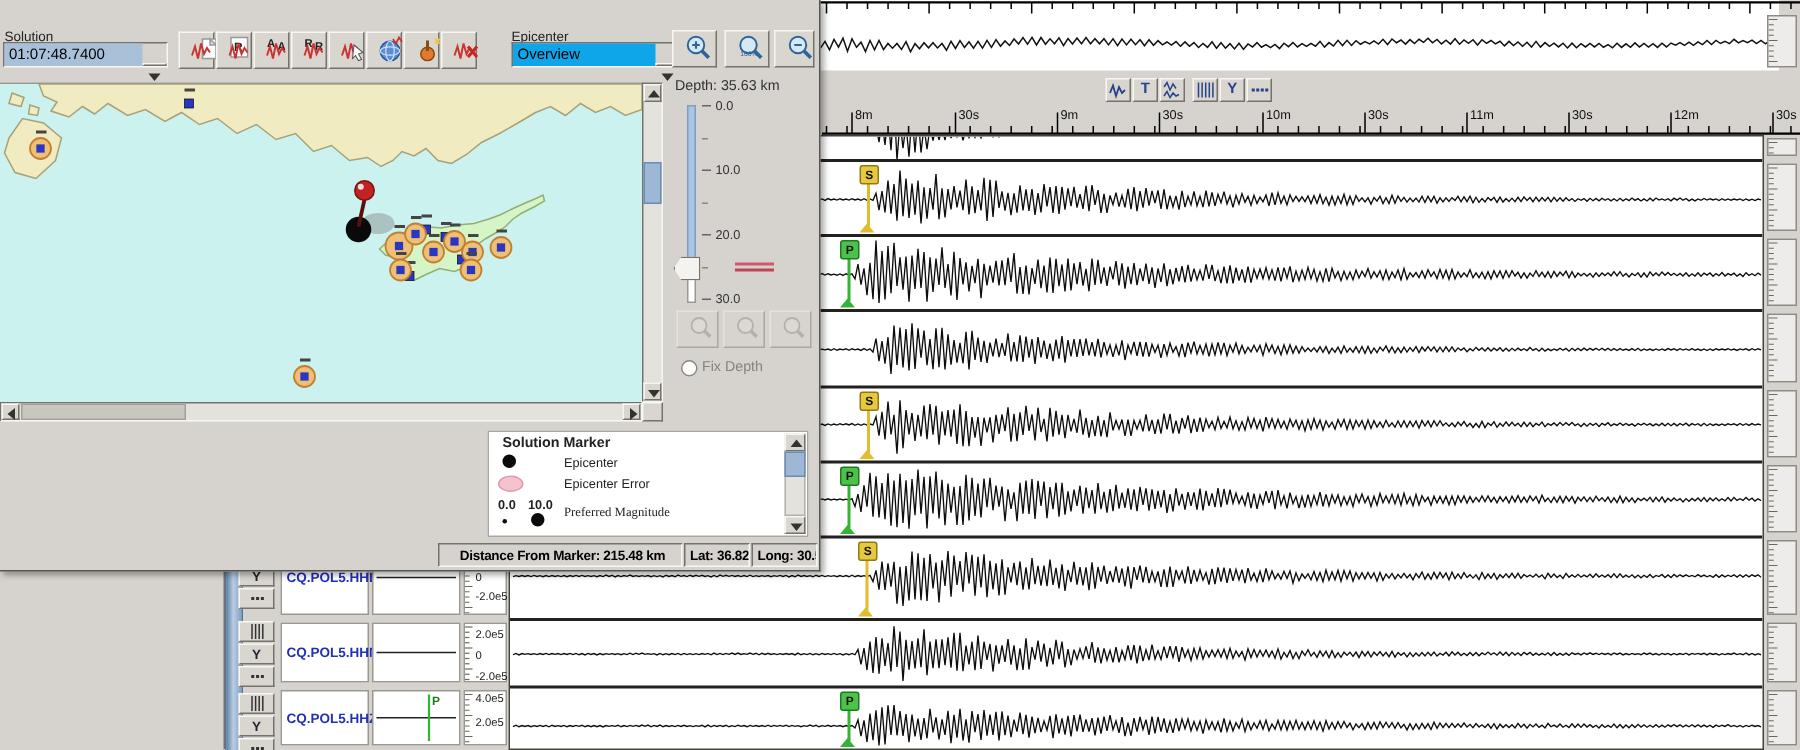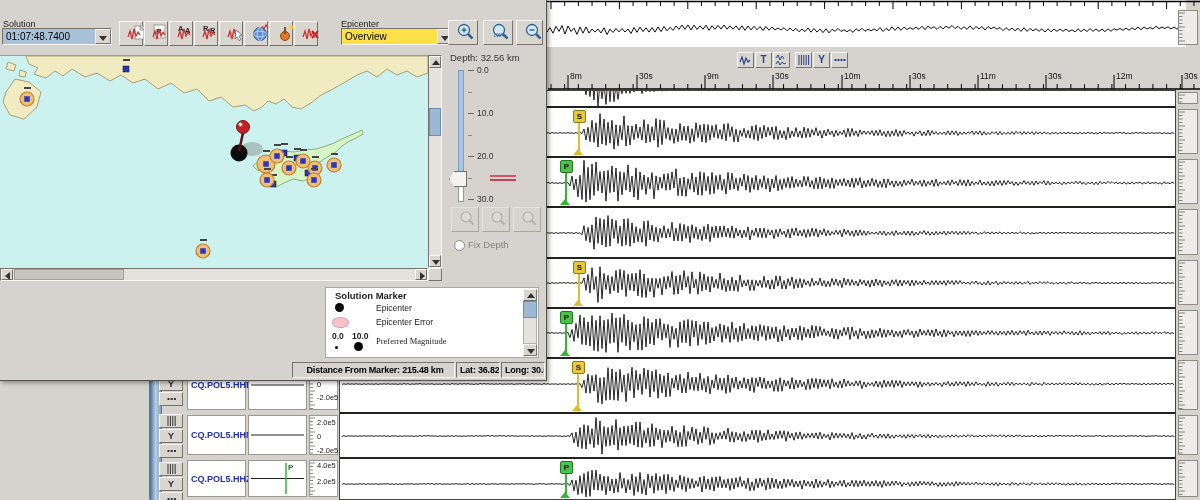--- a/index.html
+++ b/index.html
@@ -21,21 +21,21 @@
   .chanbtn{position:absolute;width:24px;height:14px;display:flex;align-items:center;justify-content:center;}
   .chanlabel{font-size:9px;font-weight:bold;color:#2230b8;white-space:nowrap;}
   .scalelab{position:absolute;left:7px;font-size:7.5px;color:#1c1c1c;white-space:nowrap;}
   #leftscroll{left:149px;top:90px;width:12px;height:410px;background:#d6d3ce;}
   #leftscroll .thumb{position:absolute;left:0;top:0;width:12px;height:410px;background:linear-gradient(90deg,#5f82a8,#b9cde2 45%,#7fa2c4);border:1px solid #55749c;box-sizing:border-box;}
   
   #mapwin{left:0;top:0;width:546px;height:380px;background:#d6d3ce;z-index:20;border-right:1px solid #55534e;border-bottom:1px solid #55534e;box-shadow:2px 2px 4px rgba(0,0,0,0.35);}
   #menubar{position:absolute;left:0;top:1px;width:100%;height:17px;font-size:11px;color:#111;}
   #menubar span{display:inline-block;padding:2px 7px;}
   .smalllab{position:absolute;font-size:9px;color:#222;}
-  .combo{position:absolute;height:17px;box-sizing:border-box;border:1px solid;border-color:#75726b #f7f6f3 #f7f6f3 #75726b;display:flex;}
+  .combo{position:absolute;height:17px;box-sizing:border-box;border:1px solid;border-color:#75726b #f7f6f3 #f7f6f3 #75726b;display:flex;align-items:flex-end;}
   .combofield{flex:1;font-size:10px;line-height:15px;padding-left:3px;white-space:nowrap;overflow:hidden;color:#000;}
   .comboarrow{width:16px;position:relative;}
   .tri-down{width:0;height:0;border-left:4px solid transparent;border-right:4px solid transparent;border-top:5px solid #34322e;position:absolute;left:3px;top:6px;}
   .tri-up{width:0;height:0;border-left:4px solid transparent;border-right:4px solid transparent;border-bottom:5px solid #34322e;position:absolute;}
   .tri-left{width:0;height:0;border-top:4px solid transparent;border-bottom:4px solid transparent;border-right:5px solid #34322e;position:absolute;}
   .tri-right{width:0;height:0;border-top:4px solid transparent;border-bottom:4px solid transparent;border-left:5px solid #34322e;position:absolute;}
   .tbbtn{position:absolute;top:21px;width:24px;height:25px;}
   .zoombtn{position:absolute;top:20px;height:25px;}
   #maparea{left:0;top:55px;width:428px;height:213px;background:#cbf2ee;border-top:1px solid #9a988f;box-sizing:border-box;}
   #statusbar .cell{position:absolute;top:362px;height:16px;font-size:9px;font-weight:bold;letter-spacing:-0.2px;line-height:14px;padding-left:3px;white-space:nowrap;overflow:hidden;color:#000;text-align:center;}
@@ -624,21 +624,21 @@
             <path d="M14,3 l3,3 M17,3 l-3,3" stroke="#f4c83a" stroke-width="1.3"></path>
           </svg></button>
         <button class="btn3d tbbtn" style="position: absolute; left: 294px;"><svg width="20" height="18">
             <polyline points="2,14 4,8 6,16 8,6 10,13 12,9 14,12" fill="none" stroke="#c33" stroke-width="1.3"></polyline>
             <path d="M11,8 L17,15 M17,8 L11,15" stroke="#c22" stroke-width="2"></path>
           </svg></button>
       </div>
 
     <div class="smalllab" style="left:341px;top:19px;">Epicenter</div>
     <div class="combo" style="left:341px;top:28px;width:113px;">
-      <div class="combofield" style="background:#fde047;">Overview</div>
+      <div class="combofield" style="background:#0ea5e9;">Overview</div>
       <div class="comboarrow btn3d">
           <div class="tri-down"></div>
         </div>
     </div>
 
     <div id="zoombtns">
         <button class="btn3d zoombtn" style="position: absolute; left: 448px; width: 30px;"><svg width="20" height="19">
             <circle cx="9" cy="8" r="5.5" fill="#d4e9f8" stroke="#2f6496" stroke-width="1.3"></circle>
             <line x1="13" y1="12" x2="17.5" y2="16.5" stroke="#2f6496" stroke-width="2.5"></line>
             <line x1="9" y1="5.5" x2="9" y2="10.5" stroke="#2f6496" stroke-width="1.4"></line>
@@ -726,21 +726,21 @@
           <div class="tri-left" style="left:3px;top:2px;"></div>
         </div>
         <div class="btn3d" style="position: absolute; left: 414px; top: 0px; width: 12px; height: 11px;">
           <div class="tri-right" style="left:4px;top:2px;"></div>
         </div>
         <div style="position: absolute; left: 13px; top: 0px; width: 110px; height: 11px; background: rgb(201, 198, 192); border: 1px solid rgb(163, 160, 154); box-sizing: border-box;"></div>
       </div>
     <div class="abs btn3d" style="left:428px;top:268px;width:14px;height:13px;"></div>
 
     <div id="depthpanel">
-      <div class="abs" style="left:450px;top:52px;font-size:9.5px;color:#333;">Depth: 32.56 km</div>
+      <div class="abs" style="left:450px;top:52px;font-size:9.5px;color:#333;">Depth: 35.63 km</div>
       <div class="abs" style="left:458px;top:70px;width:6px;height:108px;background:#a8c6e4;border:1px solid #7e9cc0;box-sizing:border-box;"></div>
       <div class="abs" style="left:458px;top:178px;width:6px;height:24px;background:#fff;border:1px solid #9a988f;box-sizing:border-box;"></div>
       <div class="abs" style="left:449px;top:171px;width:16px;height:14px;background:#f4f3f0;border:1px solid #75726b;clip-path:polygon(0 50%,30% 0,100% 0,100% 100%,30% 100%);"></div>
       <div class="abs" style="left:490px;top:175px;width:26px;height:2px;background:#d4566a;"></div>
       <div class="abs" style="left:490px;top:179px;width:26px;height:2px;background:#c04458;"></div>
       <div id="depthticks">
           <div style="position: absolute; left: 468px; top: 70px; width: 6px; height: 1px; background: rgb(102, 102, 102);"></div>
           <div class="ticklabel" style="position: absolute; left: 477px; top: 65px;">0.0</div>
           <div style="position: absolute; left: 468px; top: 91.5px; width: 4px; height: 1px; background: rgb(136, 136, 136);"></div>
           <div style="position: absolute; left: 468px; top: 113px; width: 6px; height: 1px; background: rgb(102, 102, 102);"></div>

